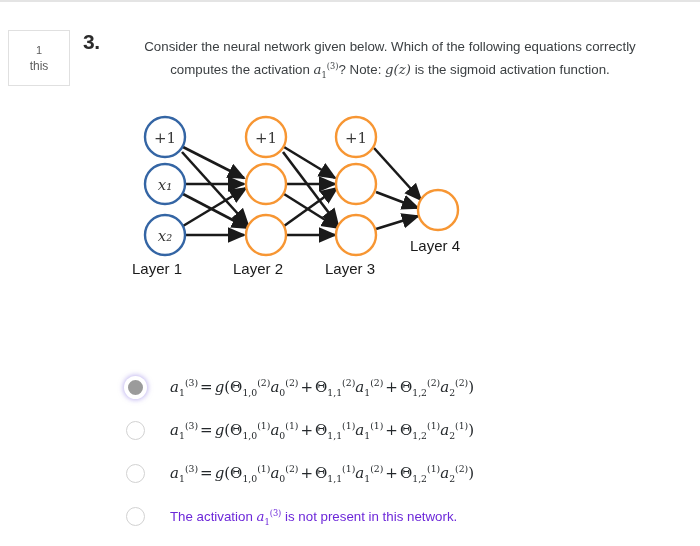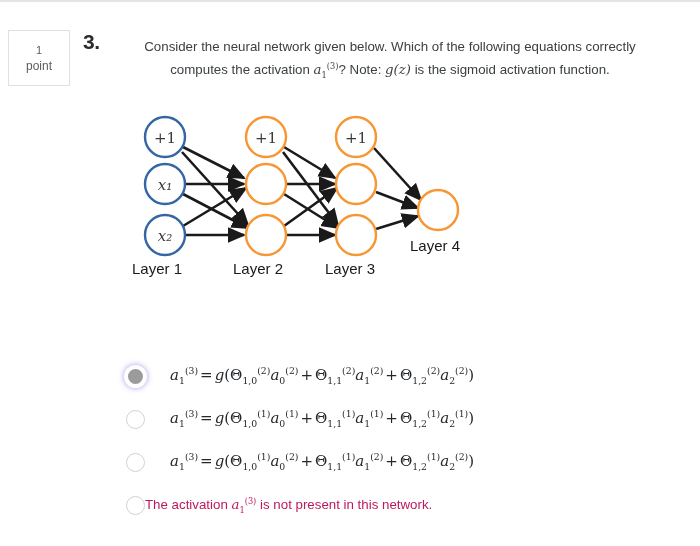--- a/index.html
+++ b/index.html
@@ -99,21 +99,21 @@
   .answers {
     position: absolute;
     left: 126px;
     top: 352px;
     width: 520px;
   }
   .answer-row {
     position: relative;
     height: 43px;
     display: flex;
-    align-items: center;
+    align-items: flex-end;
   }
   .radio {
     width: 19px;
     height: 19px;
     border-radius: 50%;
     background: #ffffff;
     border: 1px solid #d2d2d2;
     box-shadow: 0 0 0 1px #ffffff inset;
     flex: 0 0 auto;
     margin-top: 2px;
@@ -127,34 +127,35 @@
   }
   .answer-eq {
     margin-left: 25px;
     font-size: 15px;
     font-family: "DejaVu Serif", serif;
     color: #24282b;
     white-space: nowrap;
     line-height: 19px;
   }
   .answer-plain {
+    margin-left: 25px;
     font-size: 13.3px;
     font-family: "Liberation Sans", sans-serif;
-    color: #be185d;
+    color: #6d28d9;
     line-height: 19px;
   }
   .op { font-style: normal; padding: 0 2px; }
   .var { font-style: italic; }
 </style>
 </head>
 <body>
 
 <div class="point-box">
   <div class="point-value">1</div>
-  <div class="point-label">point</div>
+  <div class="point-label">this</div>
 </div>
 
 <div class="q-number">3.</div>
 
 <div class="q-text">
   <span>Consider the neural network given below. Which of the following equations correctly</span>
   <span>computes the activation </span><span class="mathtext"><span>a</span><sub class="sm">1</sub><sup class="sm">(3)</sup></span><span>? Note: </span><span class="mathtext">g(z)</span><span> is the sigmoid activation function.</span>
 </div>
 
 <div class="diagram">

